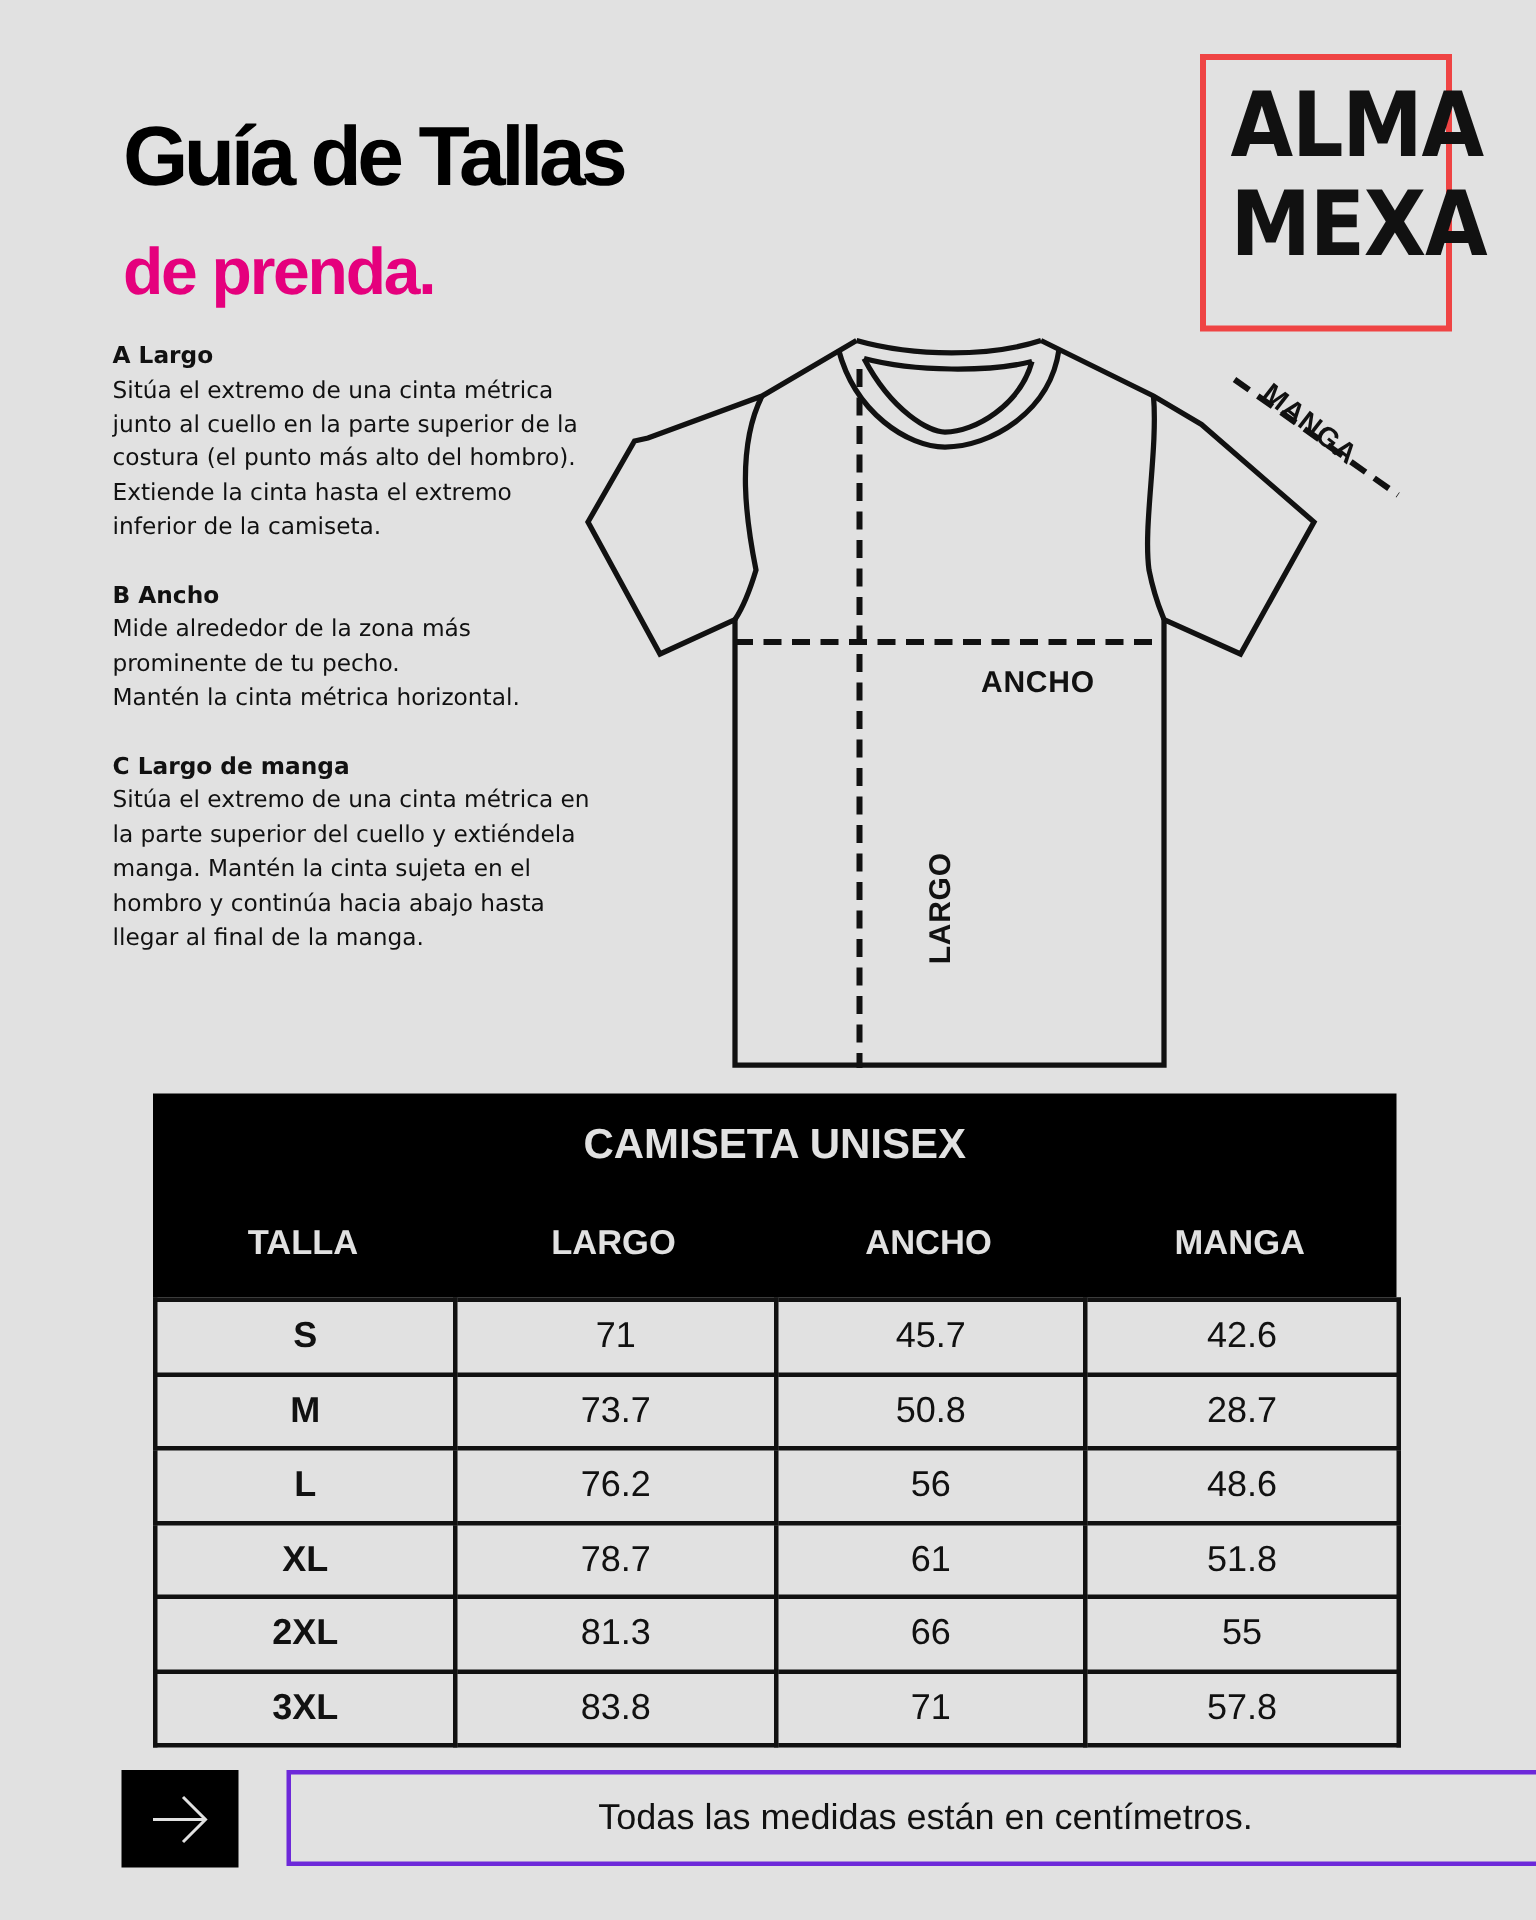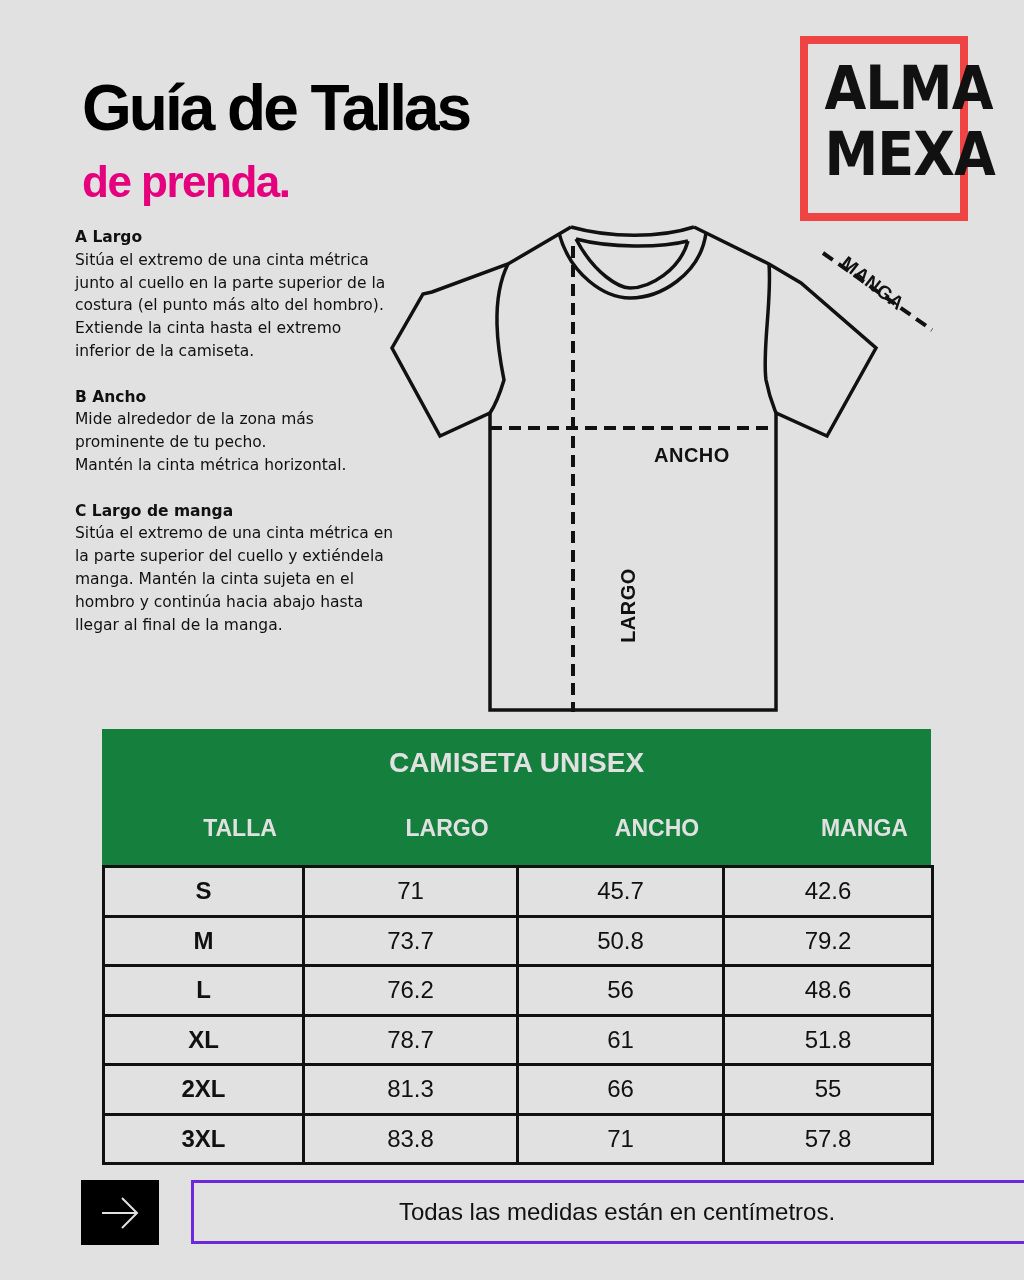--- a/index.html
+++ b/index.html
@@ -1,41 +1,41 @@
 <!DOCTYPE html>
 <html><head>
 <meta charset="utf-8">
 <style>
   * { margin: 0; padding: 0; box-sizing: border-box; }
   html, body { width: 1024px; height: 1280px; background: #e1e1e1; overflow: hidden; }
   body { position: relative; font-family: "Liberation Sans", sans-serif; color: #000; }
 
-  .title { position: absolute; left: 82px; top: 76px; font-family: "Liberation Sans", sans-serif; font-weight: 700; font-size: 64px; letter-spacing: -3px; line-height: 1; color: #000; }
+  .title { position: absolute; left: 82px; top: 76px; font-family: "Liberation Sans", sans-serif; font-weight: 700; font-size: 56px; letter-spacing: -3px; line-height: 1; color: #000; }
   .subtitle { position: absolute; left: 82px; top: 160px; font-weight: 700; font-size: 44px; letter-spacing: -1.5px; line-height: 1; color: #e5007d; }
 
-  .logo { position: absolute; left: 800px; top: 36px; width: 168px; height: 185px; border: 8px solid #ef4444; }
+  .logo { position: absolute; left: 800px; top: 36px; width: 168px; height: 185px; border: 4px solid #ef4444; }
   .logo-line { position: absolute; left: 8px; width: 168px; text-align: center; font-family: "DejaVu Sans", sans-serif; font-weight: 700; font-size: 60px; line-height: 1; letter-spacing: -1px; transform: scaleX(0.9); transform-origin: center; color: #111; }
   .logo-line.l1 { top: 14px; }
   .logo-line.l2 { top: 80px; }
 
   .instructions { position: absolute; left: 75px; top: 226px; width: 360px; font-family: "DejaVu Sans", sans-serif; font-size: 15.5px; line-height: 22.8px; color: #111; }
   .instr-block { margin-bottom: 22.8px; }
   .instr-heading { font-weight: 700; }
 
   .shirt { position: absolute; left: 380px; top: 220px; width: 570px; height: 500px; }
   .shirt svg { width: 100%; height: 100%; }
   .lbl { position: absolute; font-weight: 700; font-size: 20px; letter-spacing: 0.5px; color: #111; font-family: "Liberation Sans", sans-serif; }
   .lbl-ancho { left: 654px; top: 444px; }
   .lbl-largo { left: 588px; top: 594px; transform: rotate(-90deg); transform-origin: center; width: 80px; text-align: center; }
   .lbl-manga { left: 850px; top: 252px; transform: rotate(38deg); transform-origin: left top; font-size: 19px; }
 
   .table-wrap { position: absolute; left: 102px; top: 729px; width: 829px; }
-  .table-head { background: #15803d; color: #e1e1e1; height: 136px; position: relative; }
+  .table-head { background: #000000; color: #e1e1e1; height: 136px; position: relative; }
   .table-title { position: absolute; left: 0; right: 0; top: 18px; text-align: center; font-weight: 700; font-size: 28px; }
-  .col-headers { position: absolute; left: 0; right: 0; top: 86px; display: grid; grid-template-columns: 200px 214px 206px 209px; padding-left: 38px; }
+  .col-headers { position: absolute; left: 0; right: 0; top: 86px; display: grid; grid-template-columns: 200px 214px 206px 209px; }
   .col-header { text-align: center; font-weight: 700; font-size: 23px; }
   table { border-collapse: collapse; width: 829px; table-layout: fixed; }
   td { border: 3px solid #111; height: 49.5px; text-align: center; font-size: 24px; background: #e1e1e1; color: #111; }
   td.size { font-weight: 700; }
 
   .arrow-btn { position: absolute; left: 81px; top: 1180px; width: 78px; height: 65px; background: #000; display: flex; align-items: center; justify-content: center; }
   .note-box { position: absolute; left: 191px; top: 1180px; width: 852px; height: 64px; border: 3px solid #6d28d9; display: flex; align-items: center; justify-content: center; font-weight: 400; font-size: 24px; color: #111; }
 </style>
 </head>
 <body>
@@ -121,21 +121,21 @@
       <tr>
         <td class="size">S</td>
         <td>71</td>
         <td>45.7</td>
         <td>42.6</td>
       </tr>
       <tr>
         <td class="size">M</td>
         <td>73.7</td>
         <td>50.8</td>
-        <td>79.2</td>
+        <td>28.7</td>
       </tr>
       <tr>
         <td class="size">L</td>
         <td>76.2</td>
         <td>56</td>
         <td>48.6</td>
       </tr>
       <tr>
         <td class="size">XL</td>
         <td>78.7</td>

